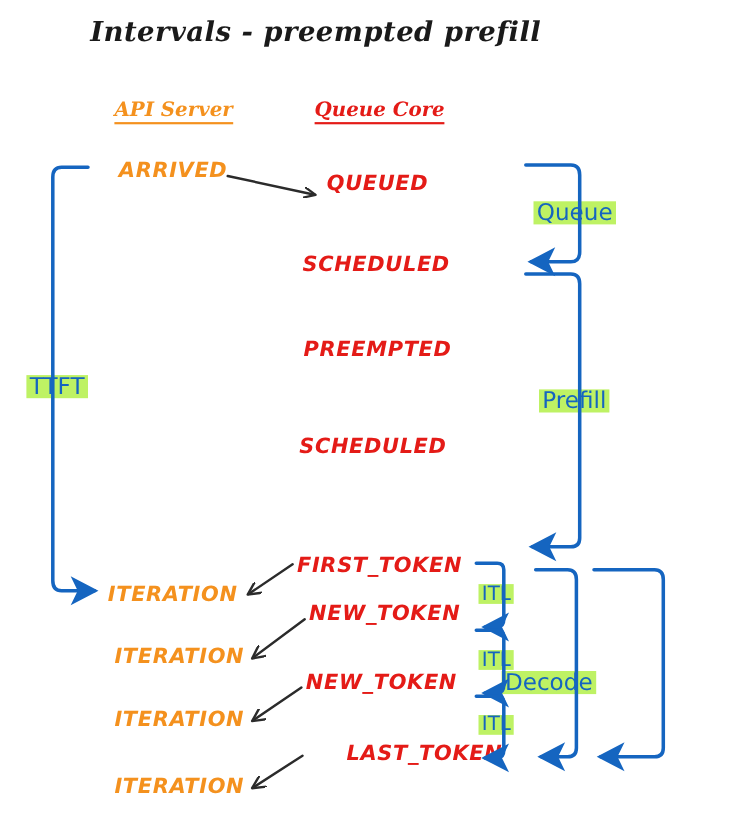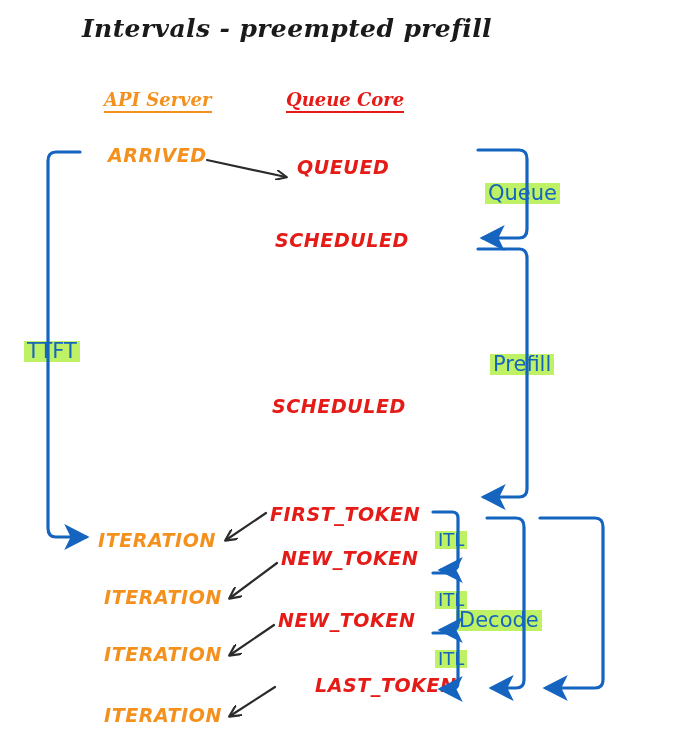--- a/index.html
+++ b/index.html
@@ -92,20 +92,21 @@
   <div class="hand state orange" style="left:104px; top:588px;">ITERATION</div>
 
   <div class="hand state orange" style="left:104px; top:645px;">ITERATION</div>
 
   <div class="hand state orange" style="left:104px; top:706px;">ITERATION</div>
 
   <div class="hand state red" style="left:297px; top:158px;">QUEUED</div>
 
   <div class="hand state red" style="left:275px; top:231px;">SCHEDULED</div>
 
+  <div class="hand state red" style="left:276px; top:309px;">PREEMPTED</div>
 
   <div class="hand state red" style="left:272px; top:397px;">SCHEDULED</div>
 
   <div class="hand state red" style="left:270px; top:505px;">FIRST_TOKEN</div>
 
   <div class="hand state red" style="left:281px; top:549px;">NEW_TOKEN</div>
 
   <div class="hand state red" style="left:278px; top:611px;">NEW_TOKEN</div>
 
   <div class="hand state red" style="left:279px; top:676px;margin-left:36px;">LAST_TOKEN</div>

